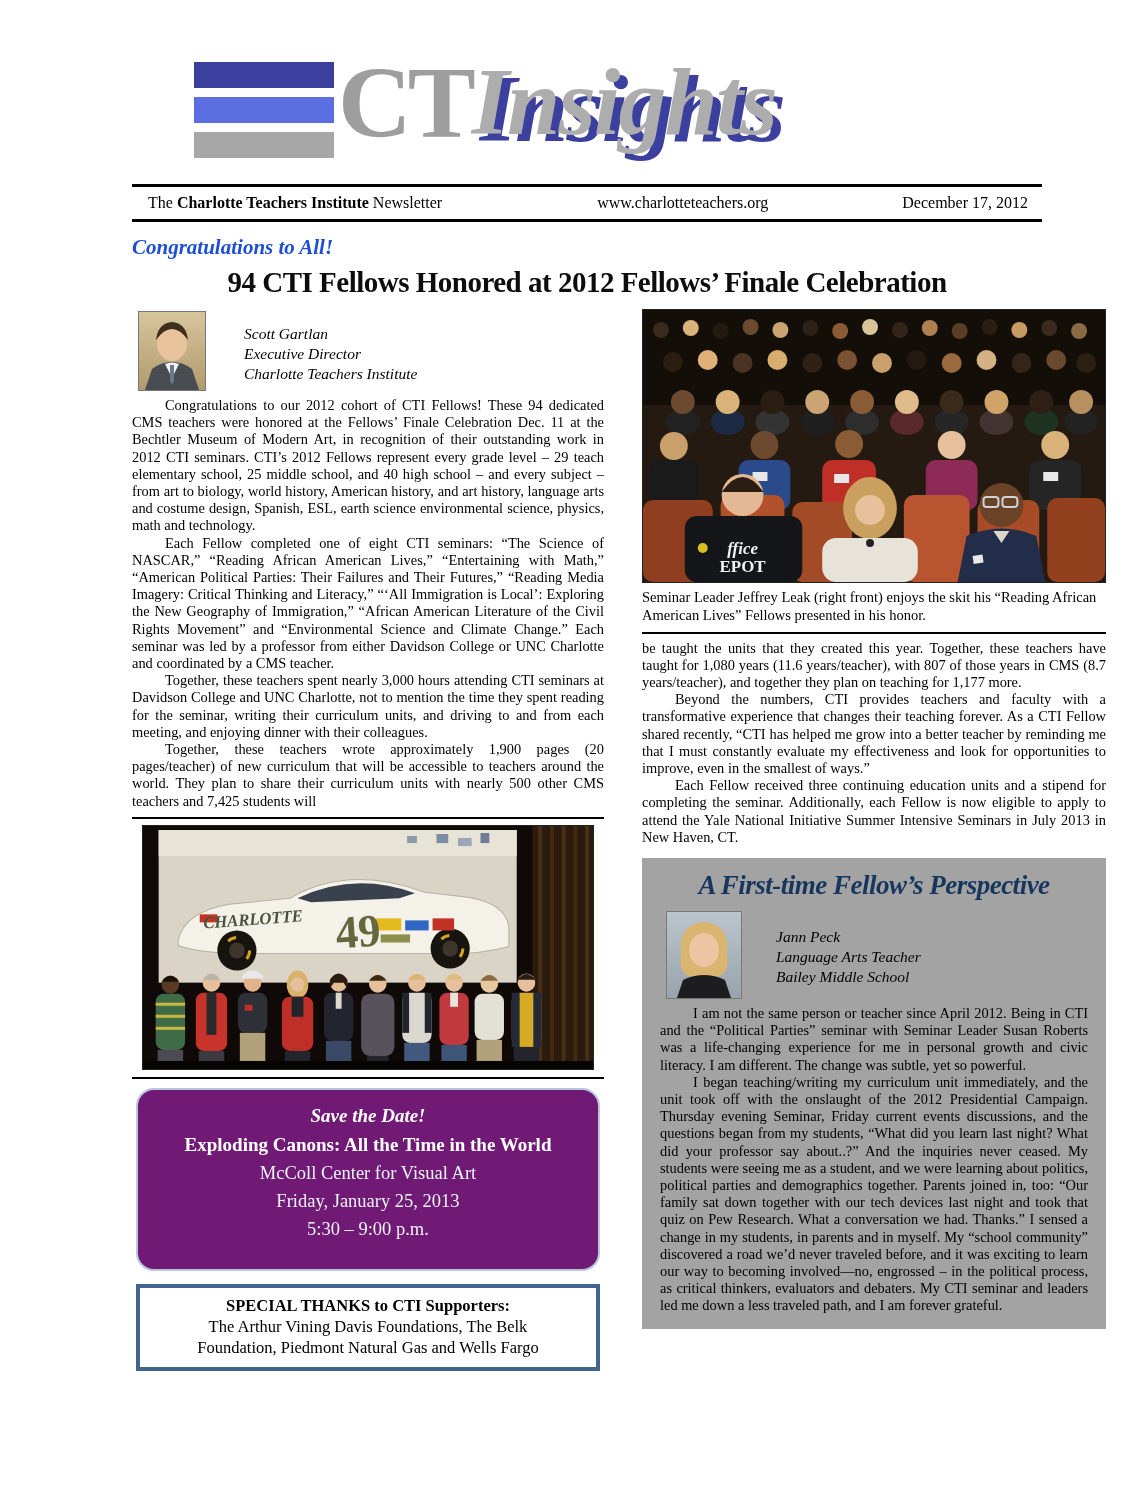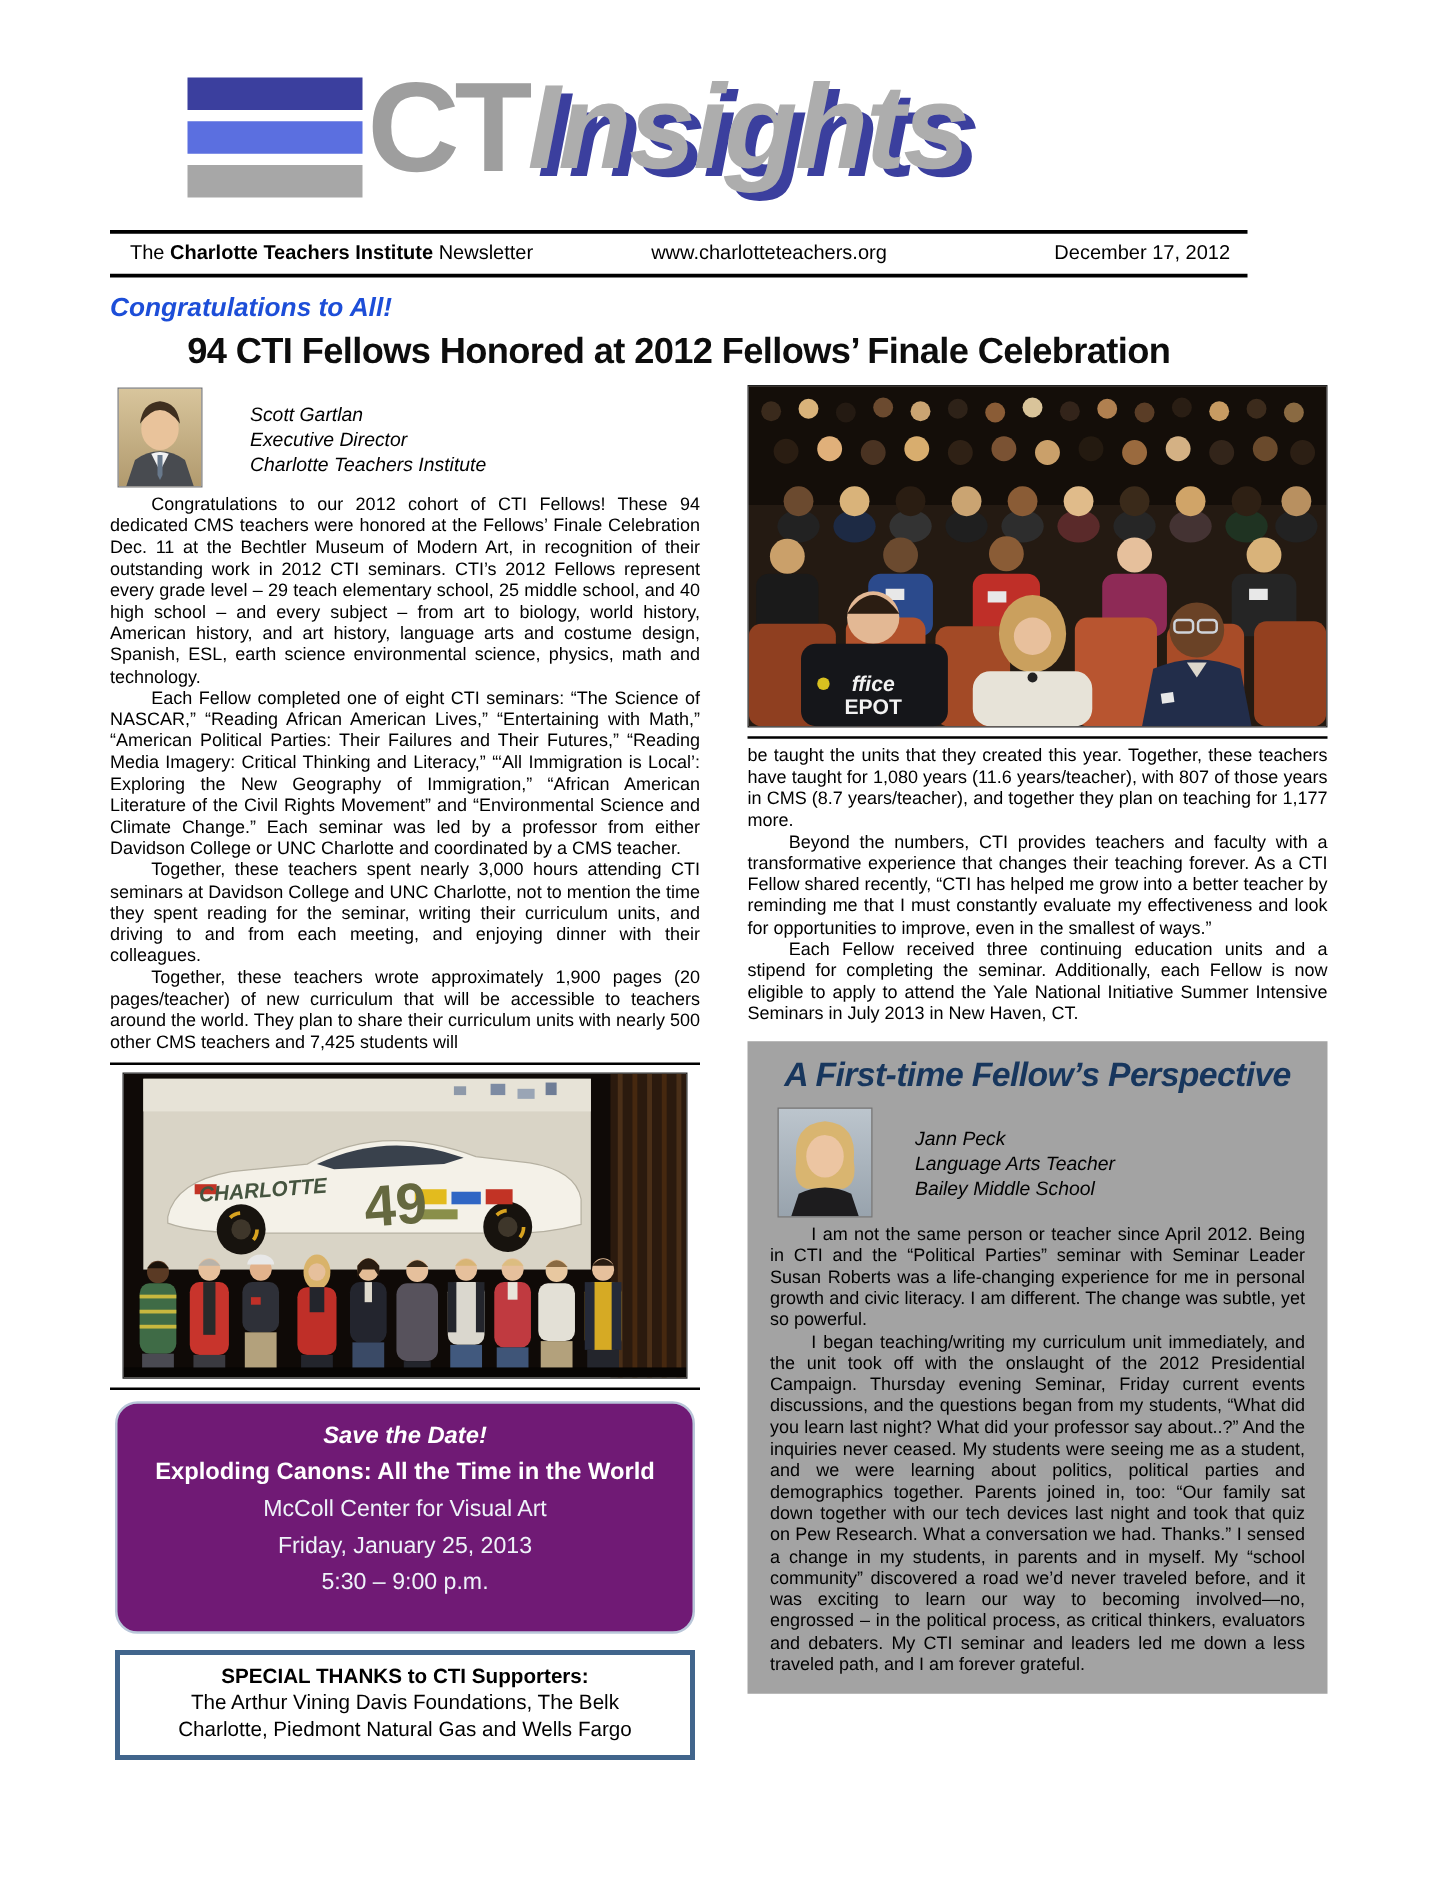--- a/index.html
+++ b/index.html
@@ -1,18 +1,18 @@
 <!DOCTYPE html>
 <html><head>
 <meta charset="utf-8">
 <style>
   html,body{margin:0;padding:0;background:#fff;}
   .page{
     width:1084px;height:1507px;overflow:hidden;background:#fff;position:relative;
-    font-family:Liberation Sans, sans-serif;color:#000;
+    font-family:Liberation Serif, serif;color:#000;padding-left:44px;
   }
   
   .logo-row{display:flex;align-items:flex-start;margin:56px 86px 0 150px;height:128px;position:relative;z-index:2;}
   .logo-bars{display:flex;flex-direction:column;gap:9px;margin-top:6px;}
   .logo-bars .bar{width:140px;height:26px;}
   .bar1{background:#3B3F9E;}
   .bar2{background:#5B6FE0;}
   .bar3{background:#A7A7A7;}
   .logo-ct{
     font-size:102px;font-weight:bold;color:#9E9E9E;line-height:0.92;letter-spacing:-4px;
@@ -246,21 +246,21 @@
         <div class="l1">Save the Date!</div>
         <div class="l2">Exploding Canons: All the Time in the World</div>
         <div class="l3">McColl Center for Visual Art</div>
         <div class="l4">Friday, January 25, 2013</div>
         <div class="l5">5:30 – 9:00 p.m.</div>
       </div>
 
       <div class="thanks-box">
         <div class="head">SPECIAL THANKS to CTI Supporters:</div>
         <div>The Arthur Vining Davis Foundations, The Belk</div>
-        <div>Charlotte, Piedmont Natural Gas and Wells Fargo</div>
+        <div>Foundation, Piedmont Natural Gas and Wells Fargo</div>
       </div>
 
     </div>
 
     <div class="col-right body">
 
       <svg class="photo-audience" viewBox="0 0 464 272" preserveAspectRatio="none">
         <rect width="464" height="272" fill="#241a12"></rect>
         <rect width="464" height="95" fill="#140e09"></rect>
 
@@ -357,20 +357,21 @@
 
           <circle cx="360" cy="195" r="22" fill="#6a4226"></circle>
           <rect x="342" y="187" width="15" height="10" rx="3" fill="none" stroke="#cfd4da" stroke-width="2"></rect>
           <rect x="361" y="187" width="15" height="10" rx="3" fill="none" stroke="#cfd4da" stroke-width="2"></rect>
           <path d="M316,272 L325,226 Q360,211 395,226 L404,272 Z" fill="#222d4a"></path>
           <path d="M352,221 L360,233 L368,221 Z" fill="#dcd7cc"></path>
           <rect x="331" y="246" width="10" height="8" fill="#e8e8e8" transform="rotate(-8 331 246)"></rect>
         </g>
       </svg>
 
+      <div class="caption">Seminar Leader Jeffrey Leak (right front) enjoys the skit his “Reading African American Lives” Fellows presented in his honor.</div>
 
       <hr class="rule">
 
       <p class="noindent">be taught the units that they created this year. Together, these teachers have taught for 1,080 years (11.6 years/teacher), with 807 of those years in CMS (8.7 years/teacher), and together they plan on teaching for 1,177 more.</p>
       <p>Beyond the numbers, CTI provides teachers and faculty with a transformative experience that changes their teaching forever.  As a CTI Fellow shared recently, “CTI has helped me grow into a better teacher by reminding me that I must constantly evaluate my effectiveness and look for opportunities to improve, even in the smallest of ways.”</p>
       <p>Each Fellow received three continuing education units and a stipend for completing the seminar.  Additionally, each Fellow is now eligible to apply to attend the Yale National Initiative Summer Intensive Seminars in July 2013 in New Haven, CT.</p>
 
       <div class="persp-box">
         <div class="persp-title">A First-time Fellow’s Perspective</div>
 

